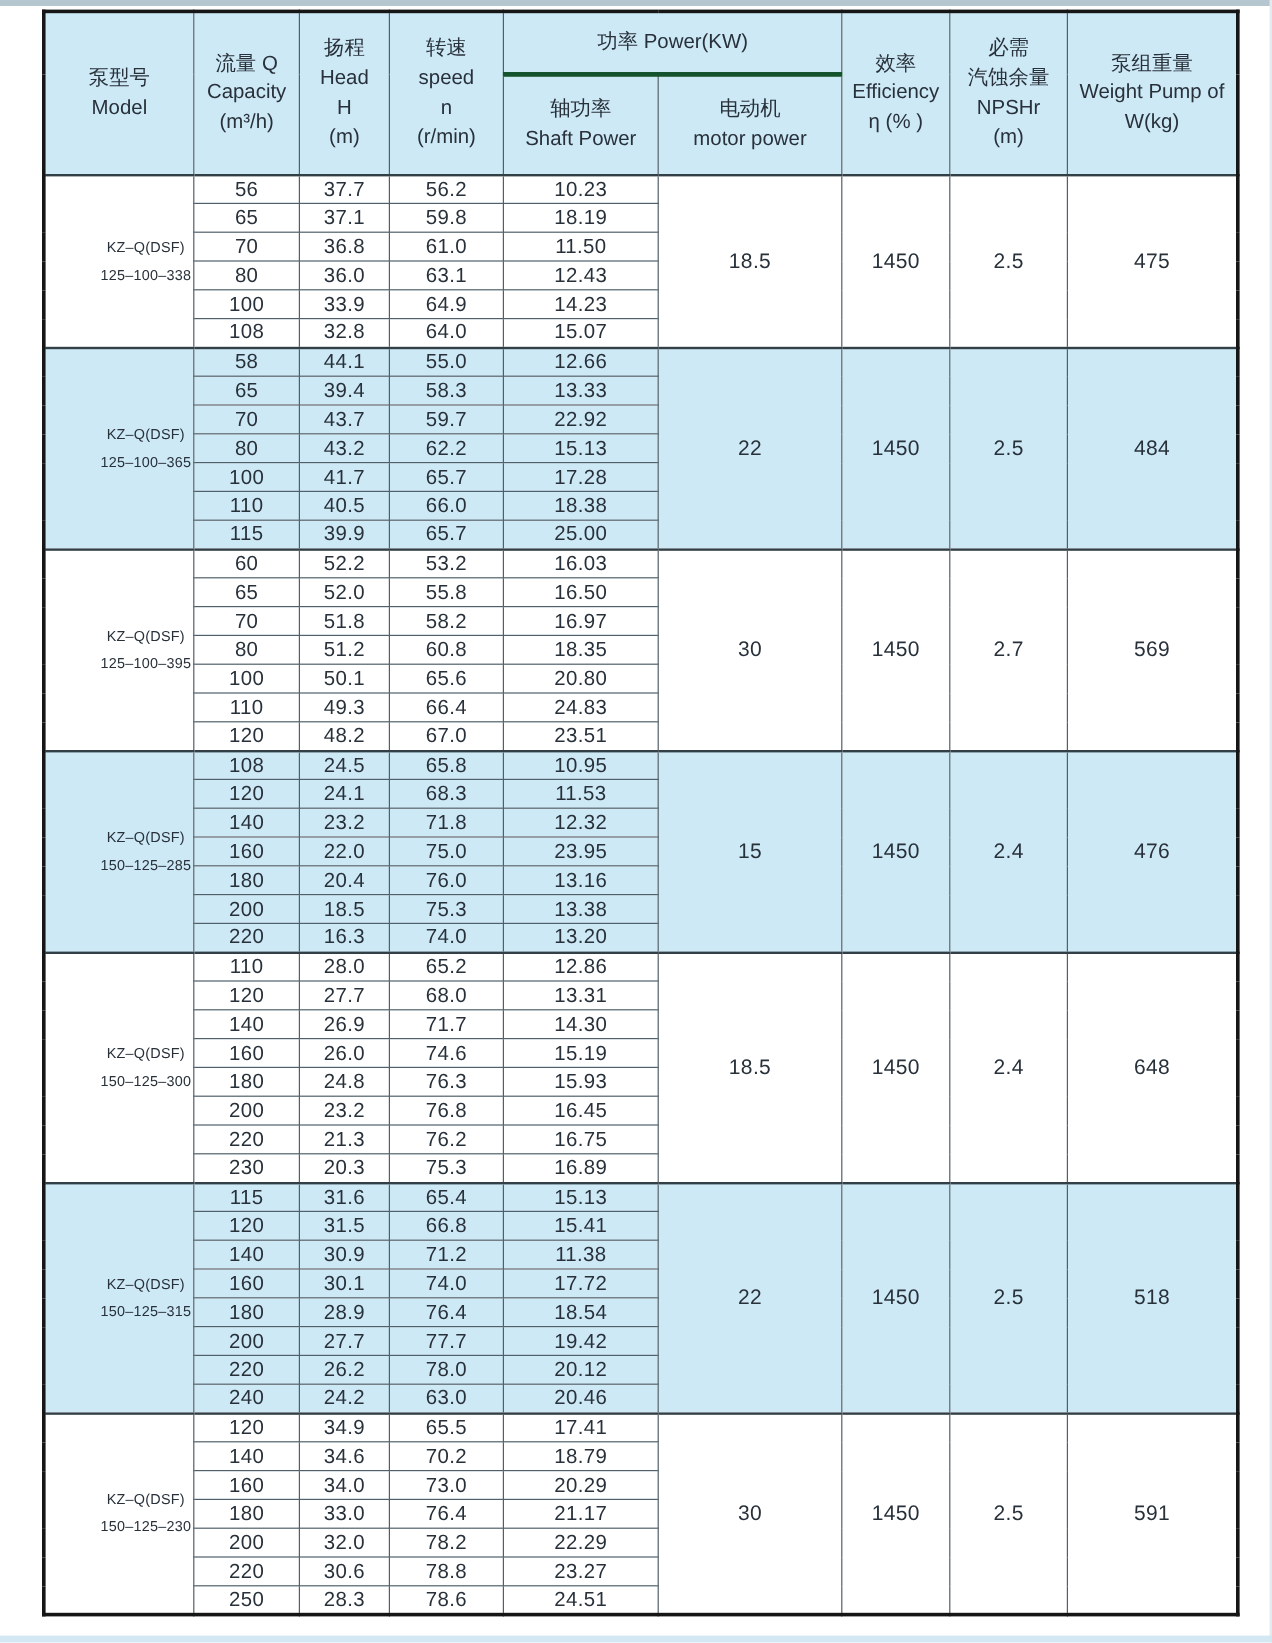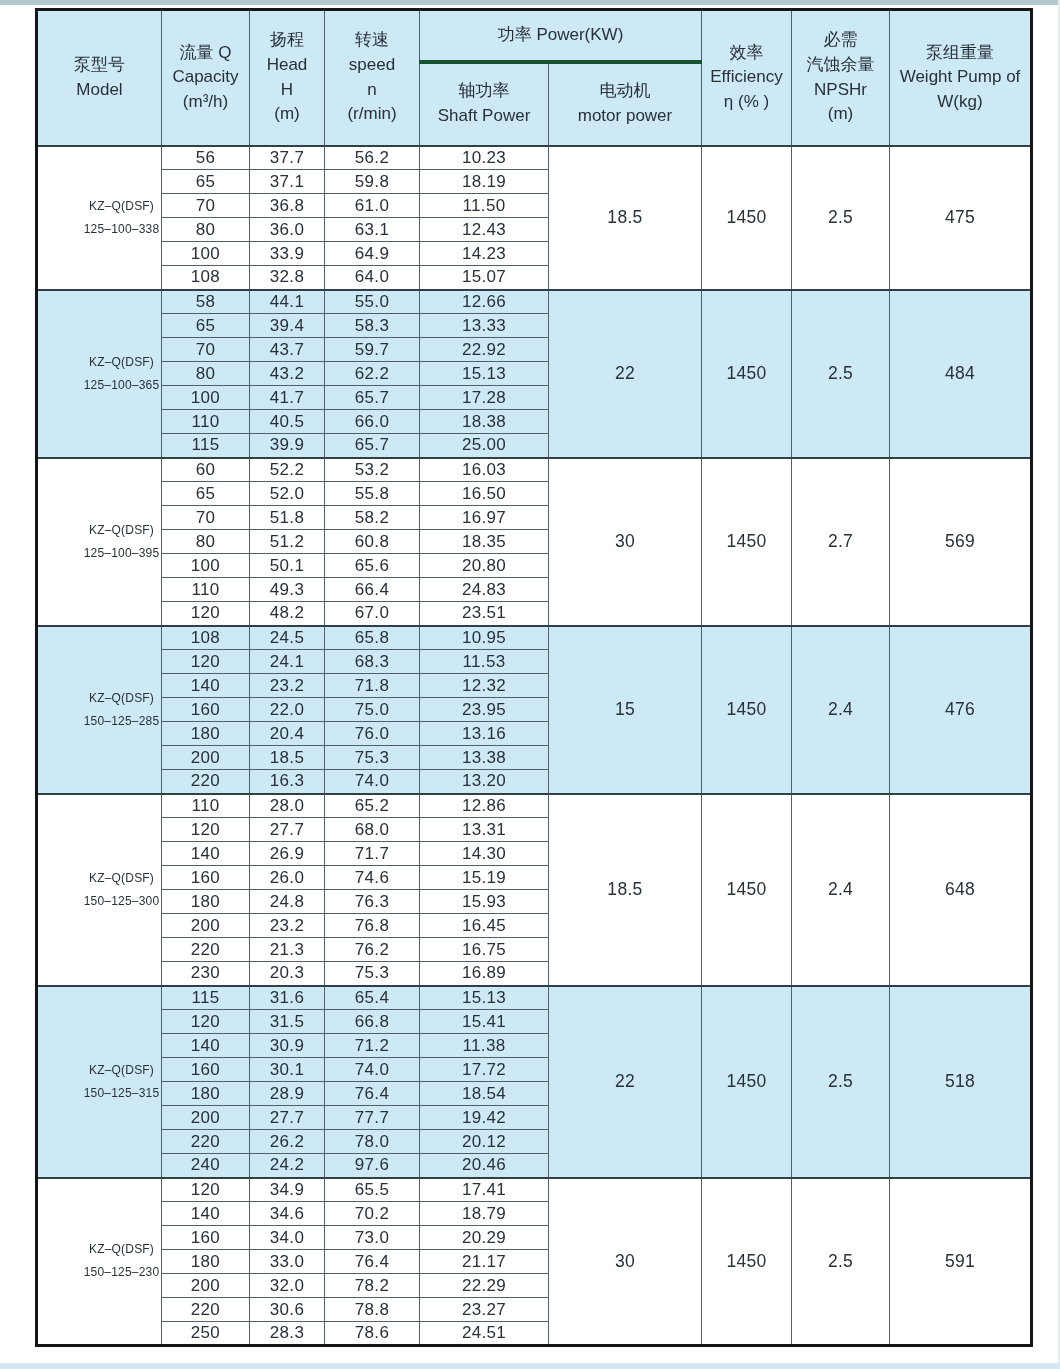--- a/index.html
+++ b/index.html
@@ -415,21 +415,21 @@
         </tr>
         <tr class="shaded">
           <td>220</td>
           <td>26.2</td>
           <td>78.0</td>
           <td>20.12</td>
         </tr>
         <tr class="shaded">
           <td>240</td>
           <td>24.2</td>
-          <td>97.6</td>
+          <td>63.0</td>
           <td>20.46</td>
         </tr>
         <tr class="group-start">
           <td rowspan="7" class="model-cell">KZ–Q(DSF)
 150–125–230</td>
           <td>120</td>
           <td>34.9</td>
           <td>65.5</td>
           <td>17.41</td>
           <td rowspan="7" class="merged-cell">30</td>

